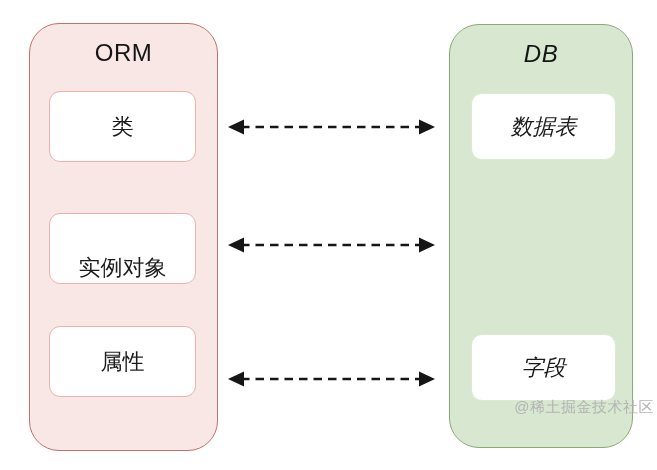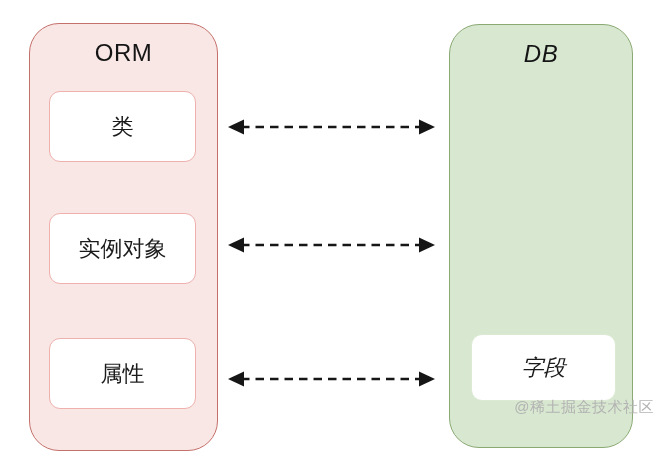--- a/index.html
+++ b/index.html
@@ -46,22 +46,22 @@
   }
   .panel.orm .node {
     left: 19px; width: 147px; height: 71px;
     border: 1px solid #eeb1ad;
   }
   .panel.db .node {
     left: 21px; width: 145px; height: 67px;
     border: 1px solid #dcead3;
   }
   .panel.orm .n1 { top: 67px; }
-  .panel.orm .n2 { top: 189px; }
-  .panel.orm .n3 { top: 314px; }
+  .panel.orm .n2 { top: 189px; align-items: flex-end; }
+  .panel.orm .n3 { top: 302px; }
   .panel.db  .n1 { top: 68px; }
   .panel.db  .n2 { top: 188px; }
   .panel.db  .n3 { top: 309px; justify-content: center; }
 
   .arrow {
     position: absolute;
     left: 227px;
     width: 209px;
     height: 22px;
   }
@@ -92,20 +92,23 @@
     <div class="node n2">
       <span>实例对象</span>
     </div>
     <div class="node n3">
       <span>属性</span>
     </div>
   </div>
 
   <div class="panel db">
     <div class="panel-title">DB</div>
+    <div class="node n1">
+      <span>数据表</span>
+    </div>
     <div class="node n3">
       <span>字段</span>
     </div>
   </div>
 
   <div class="arrow a1">
     <svg viewBox="0 0 209 22" xmlns="http://www.w3.org/2000/svg">
       <line x1="14" y1="11" x2="195" y2="11" stroke="#161616" stroke-width="2.6" stroke-dasharray="8.5 6"></line>
       <polygon points="1,11 17,3.5 17,18.5" fill="#161616"></polygon>
       <polygon points="208,11 192,3.5 192,18.5" fill="#161616"></polygon>

